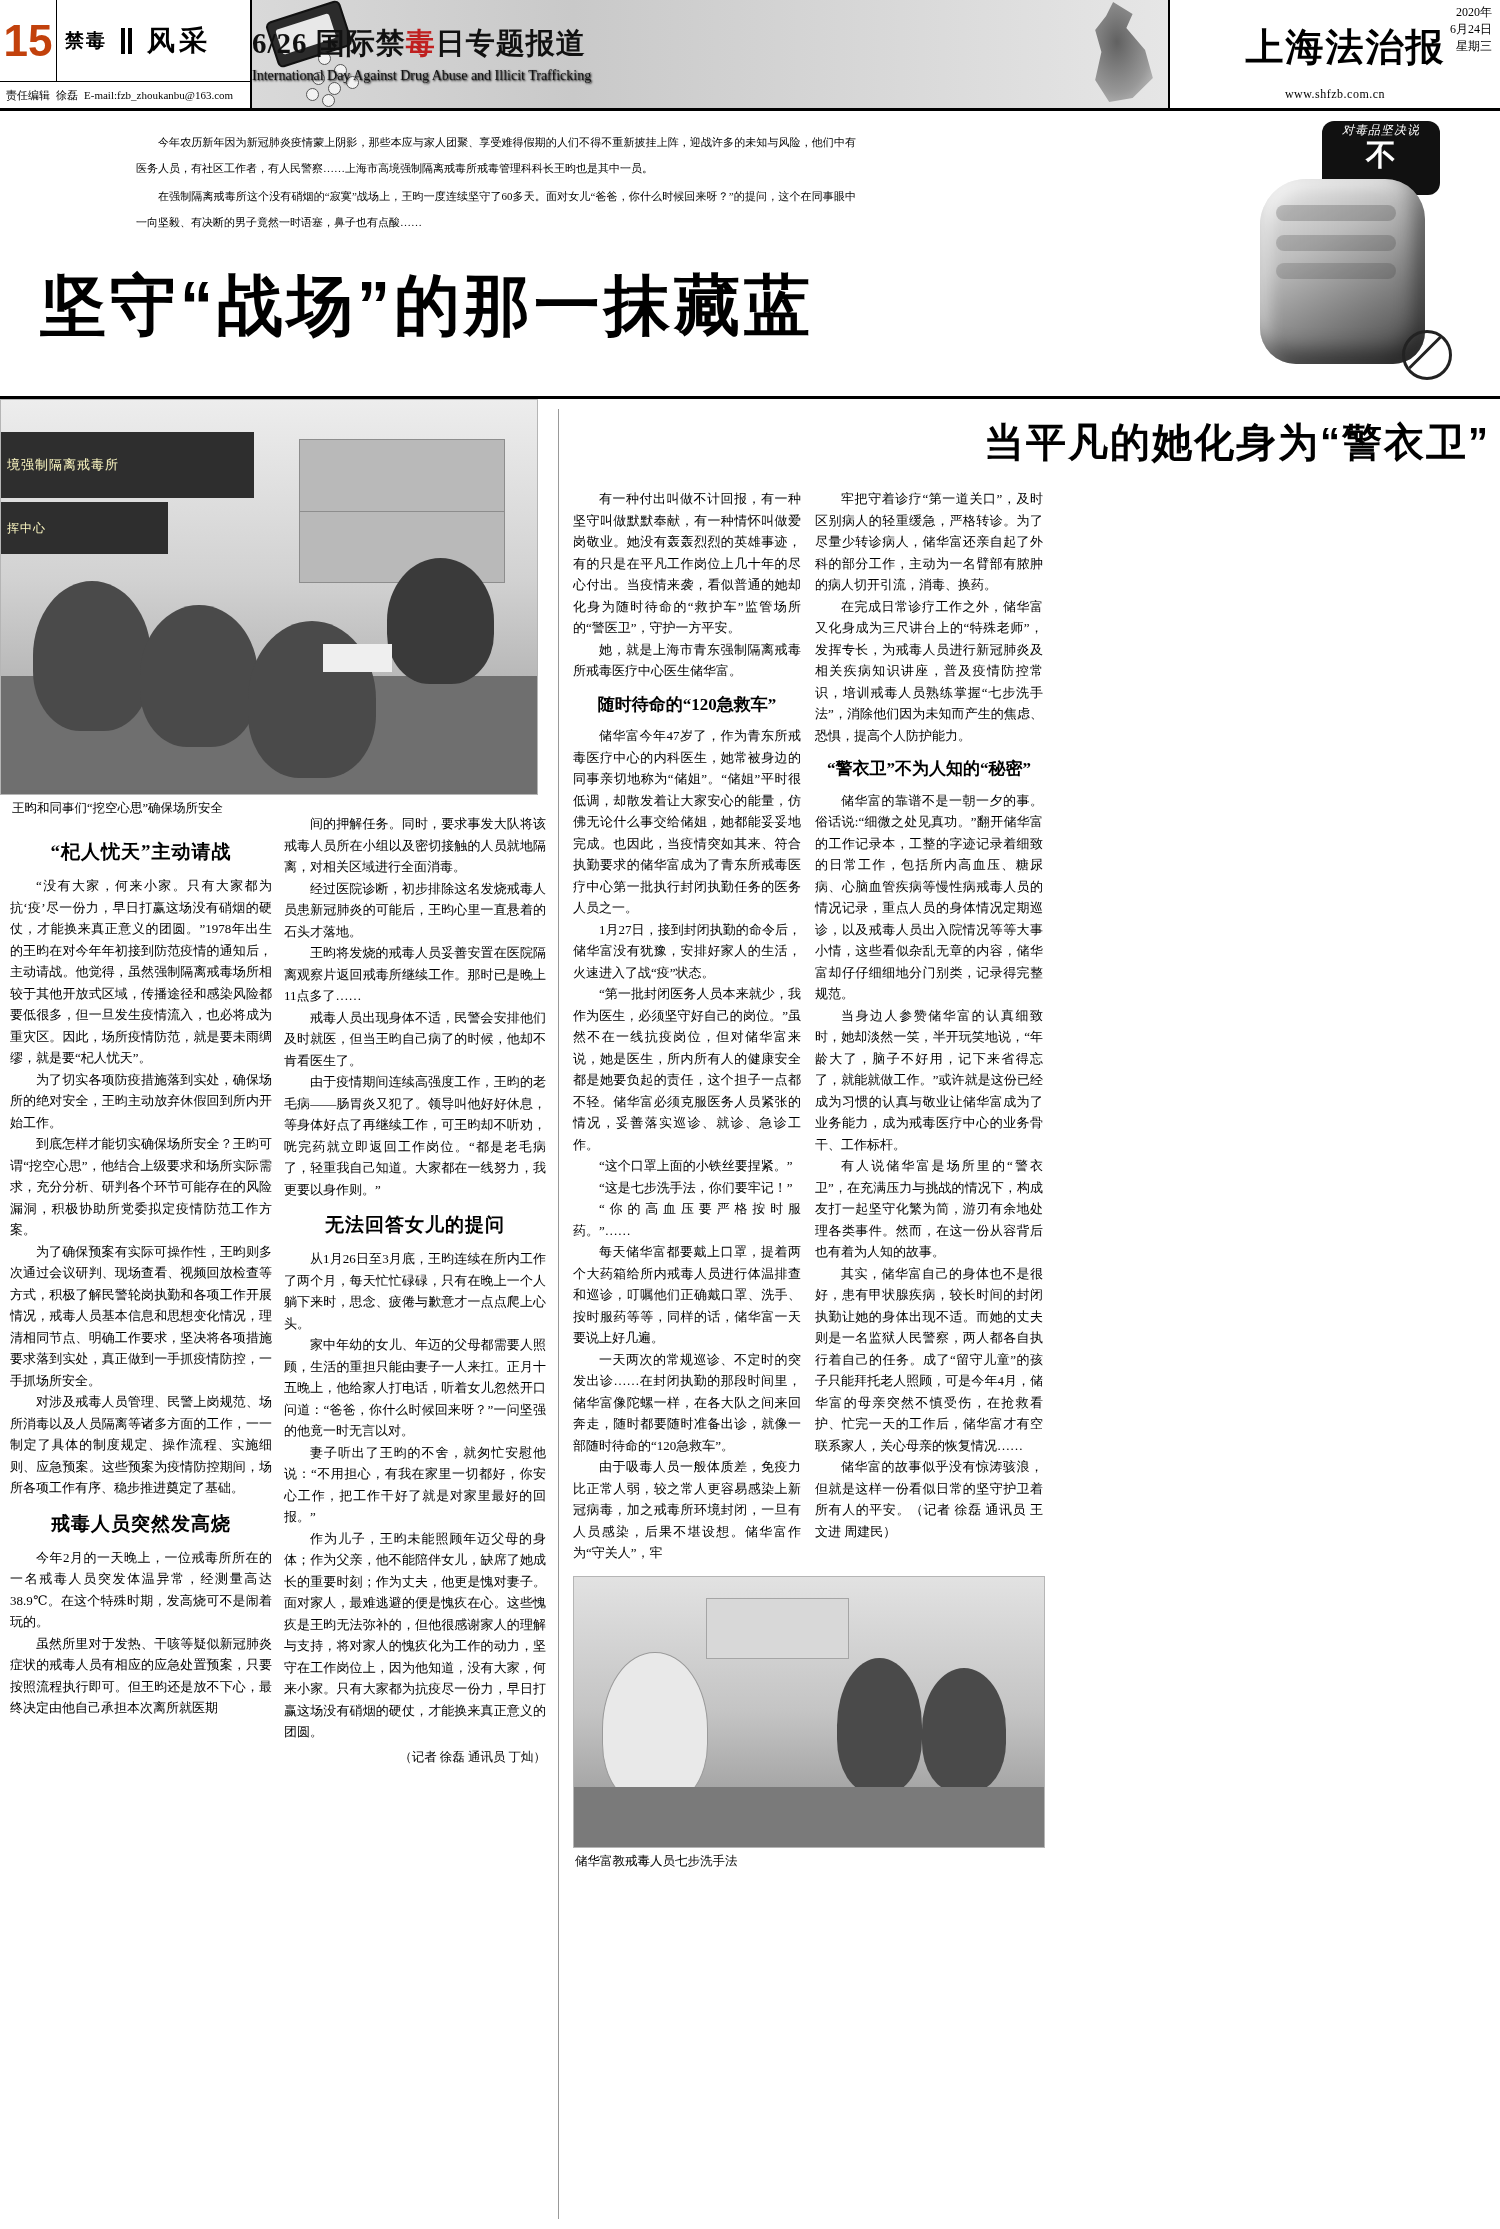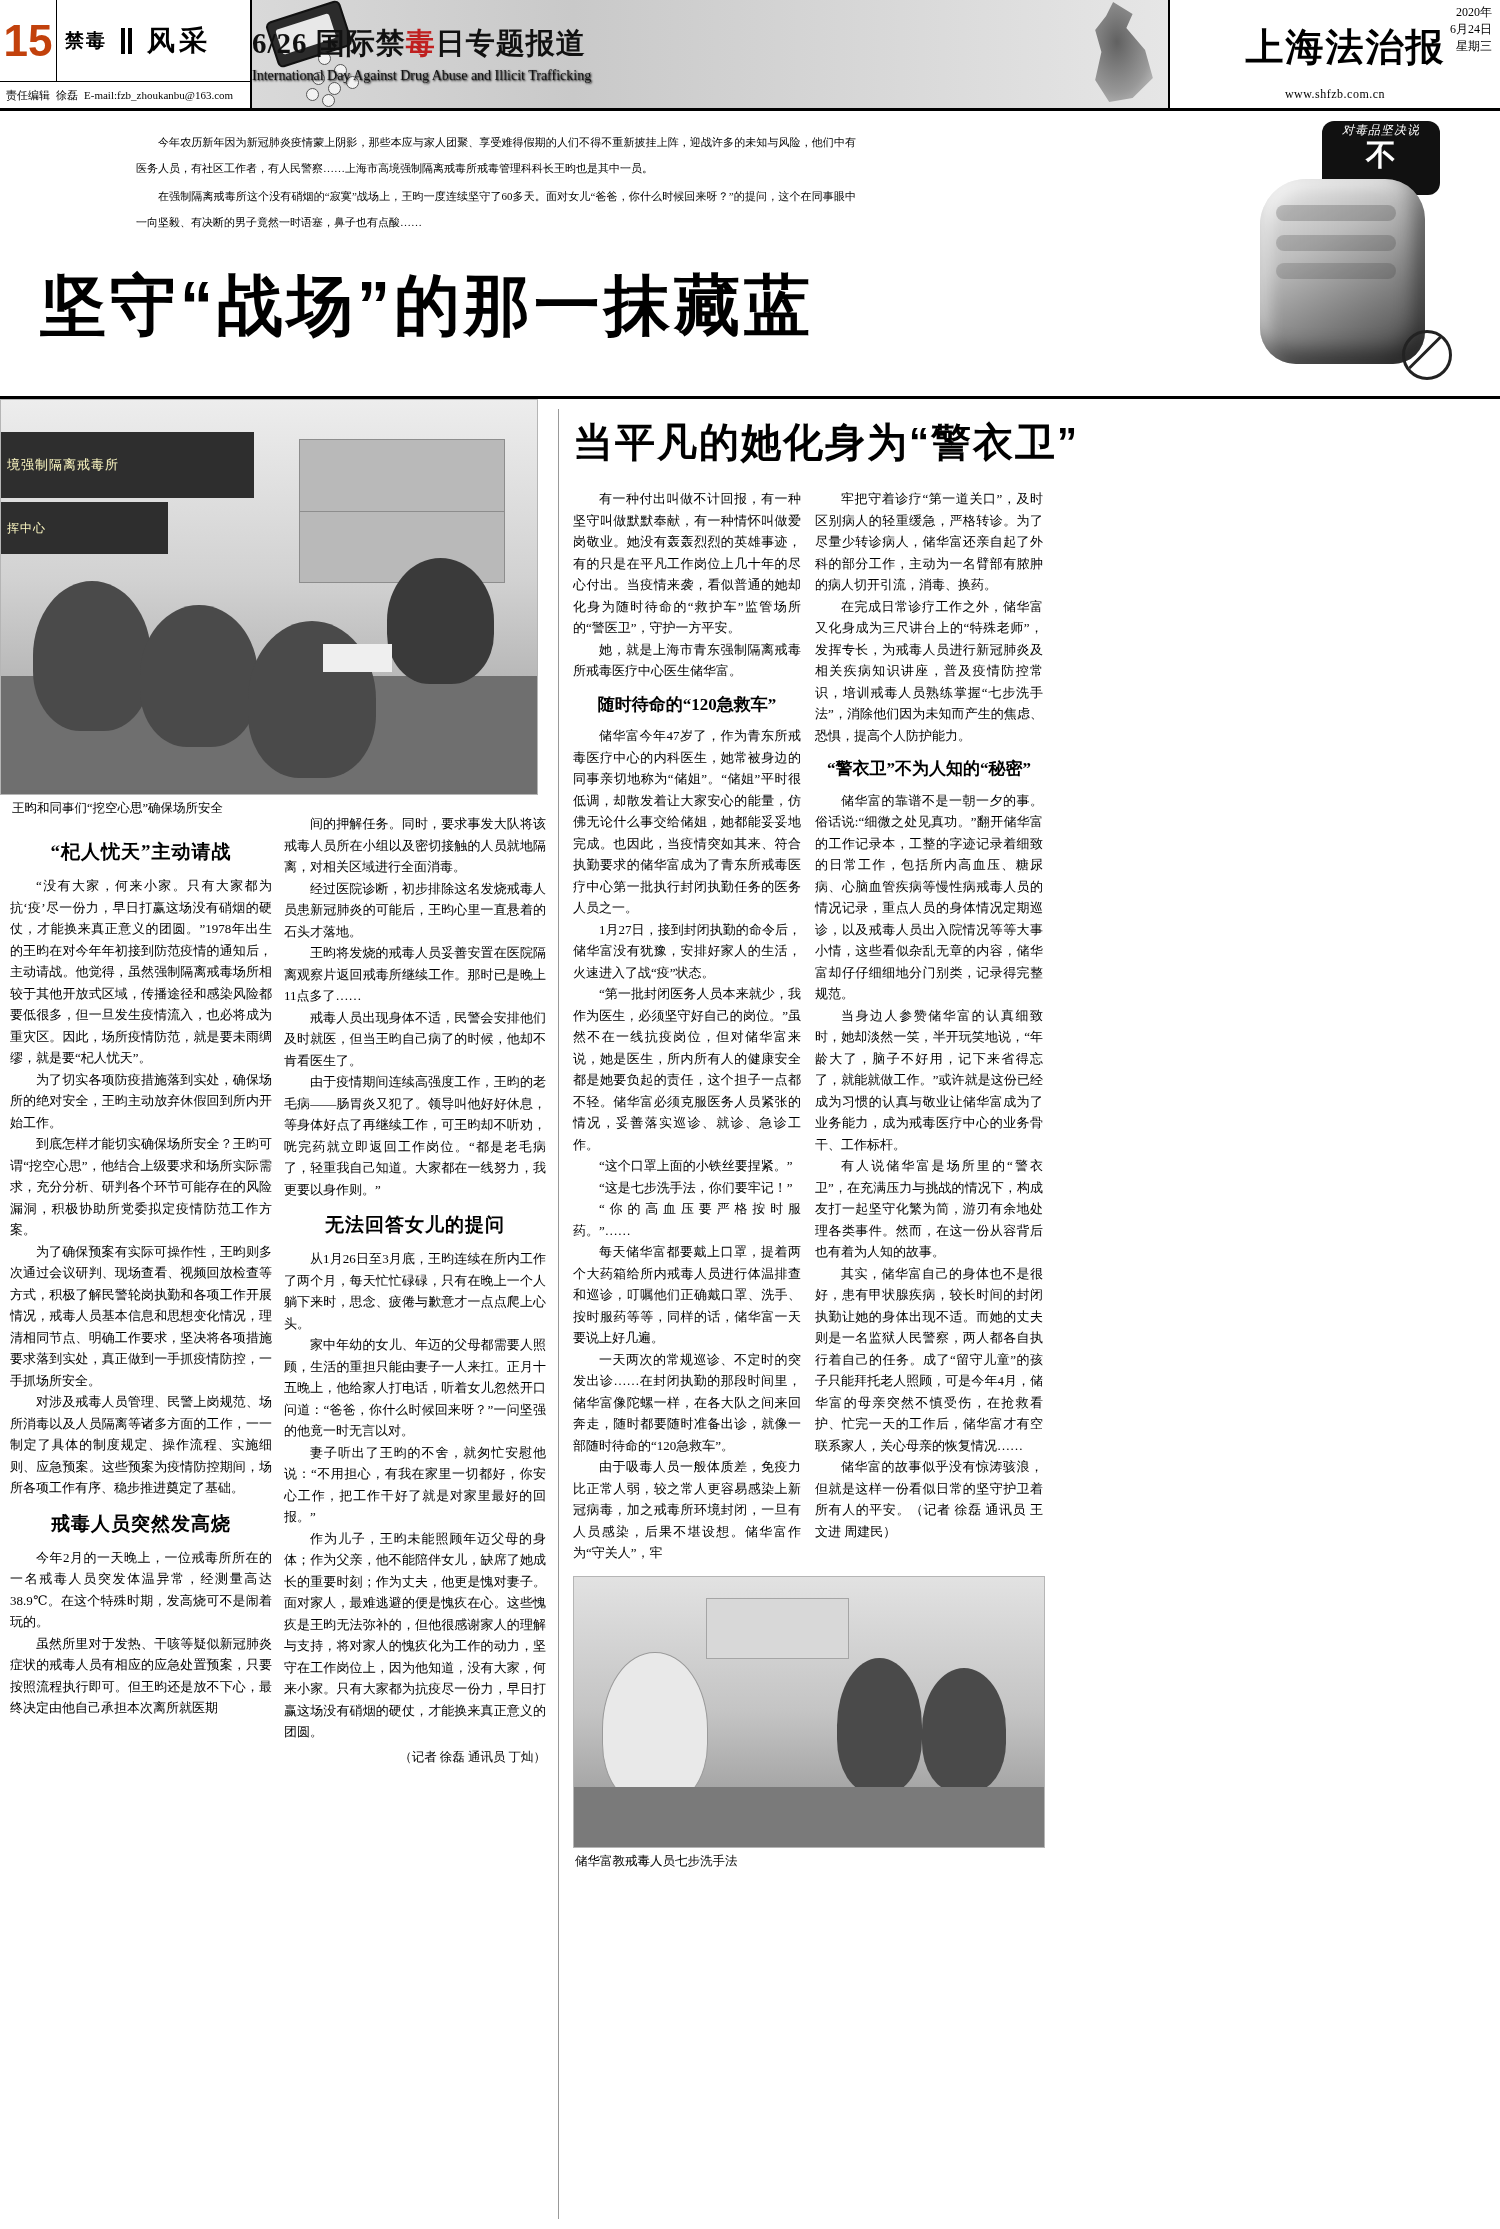--- a/index.html
+++ b/index.html
@@ -203,21 +203,21 @@
   .sub-h{
     font-size:19px;font-weight:bold;text-align:center;margin:12px 0 10px 0;
     letter-spacing:1px;
   }
   .txt{
     font-size:13px;line-height:21.5px;text-align:justify;
   }
   .txt p{margin:0;text-indent:2em;}
   .byline{text-align:right;font-size:12.5px;margin-top:6px;}
   .right-title{
-    font-size:40px;font-weight:bold;text-align:left;letter-spacing:2px;
+    font-size:40px;font-weight:bold;text-align:right;letter-spacing:2px;
     margin:6px 0 18px 0;font-family:"Liberation Sans","DejaVu Sans",sans-serif;
   }
   .rcols{display:flex;gap:14px;}
   .rcol{width:228px;font-size:13px;line-height:21.5px;text-align:justify;}
   .rcol p{margin:0;text-indent:2em;}
   .rsub{
     font-size:17px;font-weight:bold;text-align:center;margin:12px 0 10px 0;
   }
   .photo-2{width:470px;height:270px;margin-top:12px;}
   

